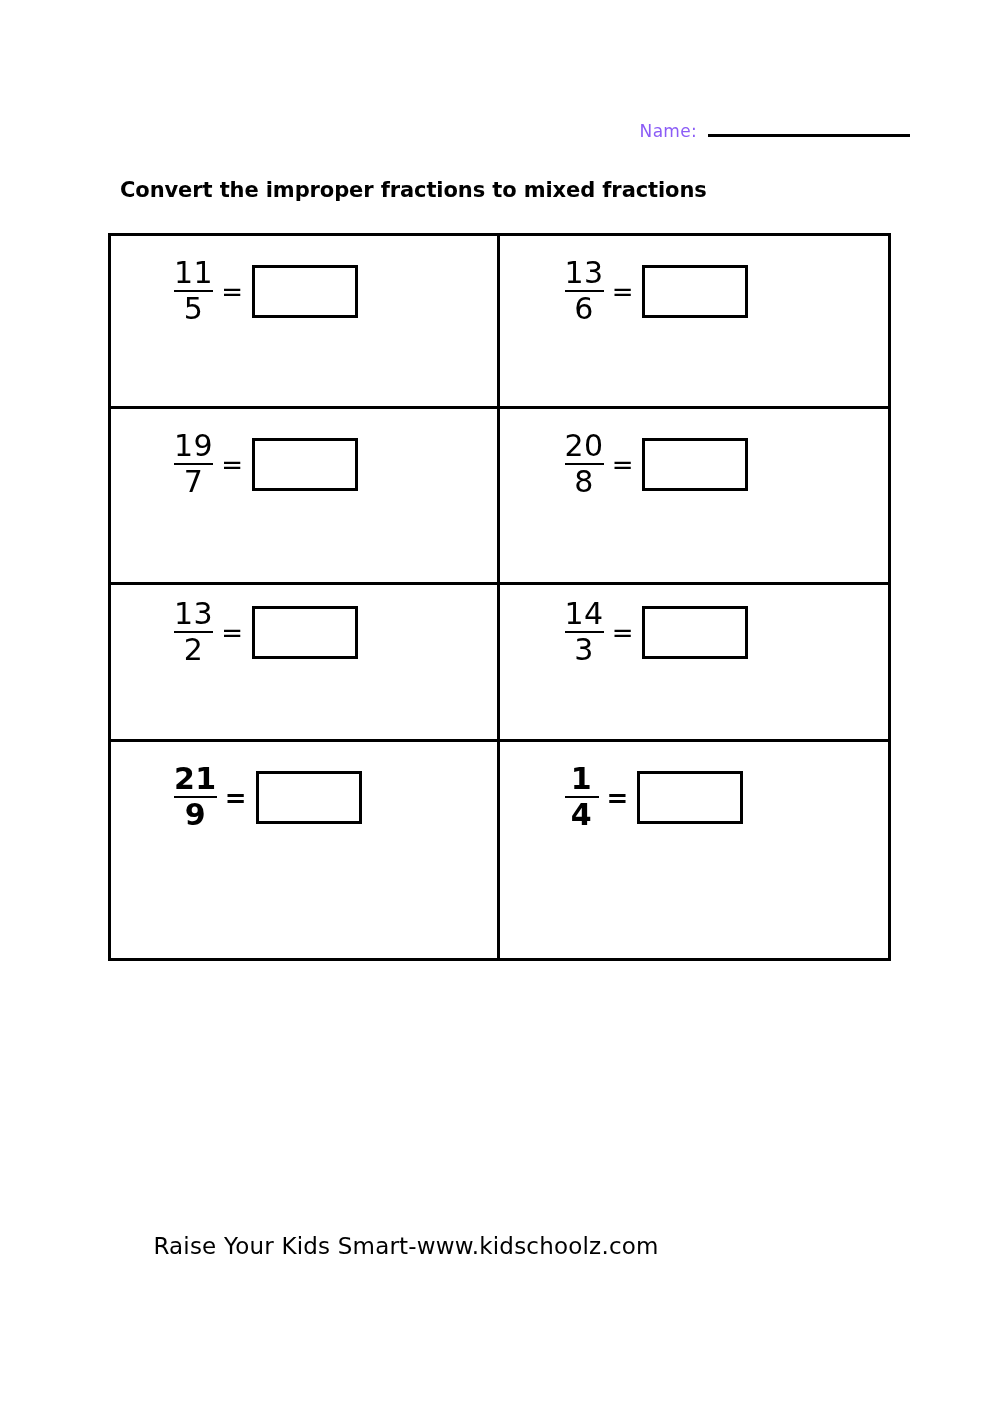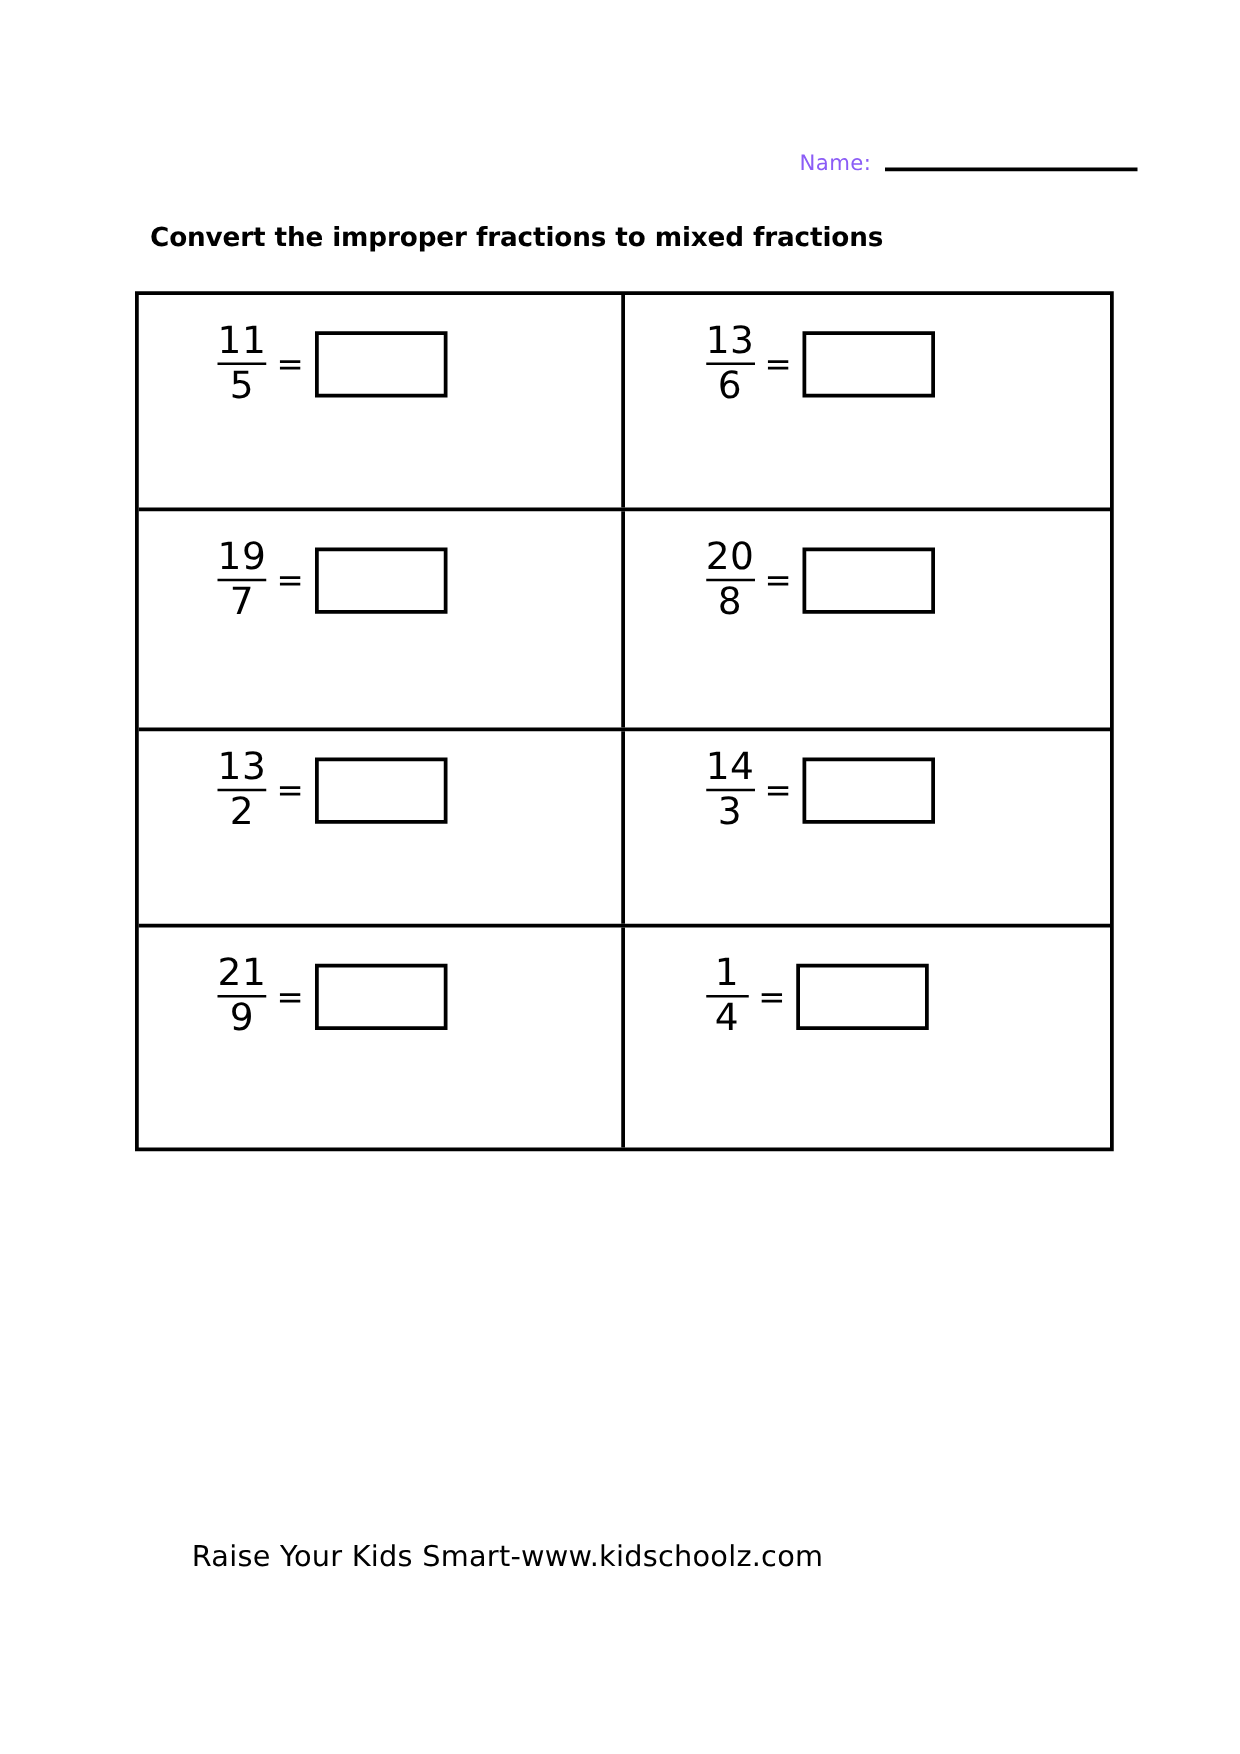--- a/index.html
+++ b/index.html
@@ -70,21 +70,21 @@
     width: 100%;
     box-sizing: border-box;
     border-bottom: 3px solid #000000;
   }
   .grid-row:last-child {
     border-bottom: none;
   }
   .grid-row.r0 { height: 173px; }
   .grid-row.r1 { height: 176px; }
   .grid-row.r2 { height: 157px; }
-  .grid-row.r3 { height: 176px; }
+  .grid-row.r3 { height: 216px; font-weight: bold; }
 
   .grid-cell {
     width: 50%;
     box-sizing: border-box;
     border-right: 3px solid #000000;
     position: relative;
     display: flex;
     align-items: flex-start;
     padding-top: 22px;
   }

